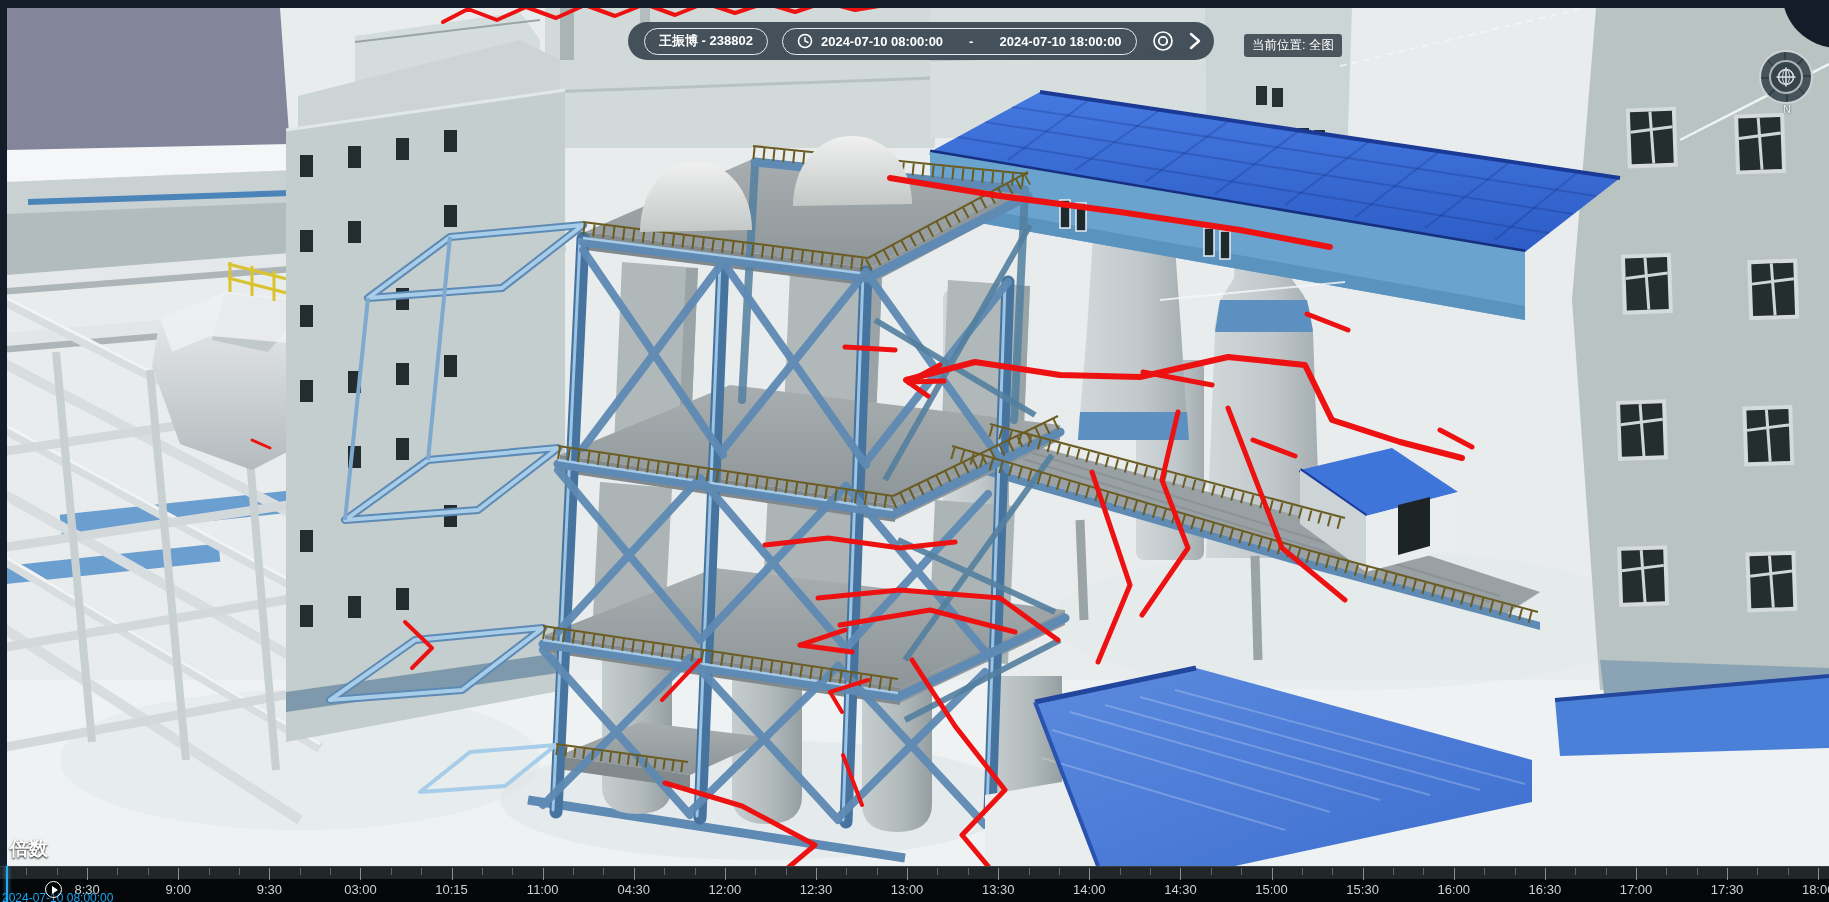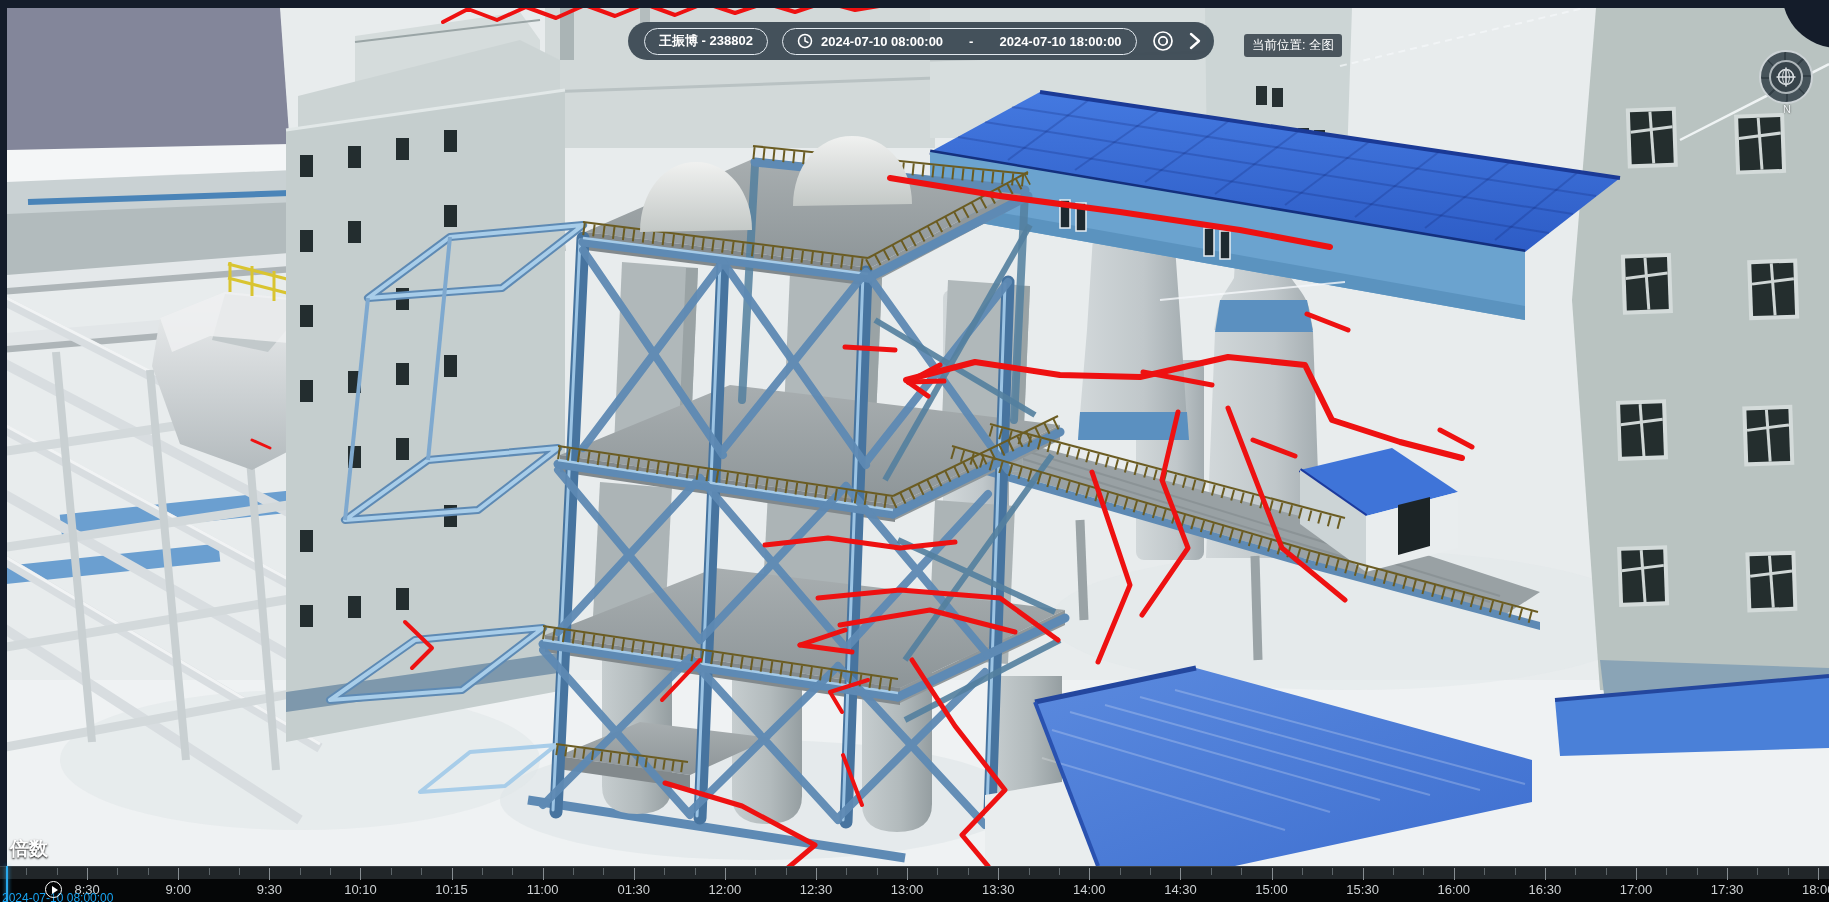--- a/index.html
+++ b/index.html
@@ -667,24 +667,24 @@
       <div class="tick" style="left: 1696.72px;"></div>
       <div class="tick major" style="left: 1727.09px;"></div>
       <div class="tick" style="left: 1757.46px;"></div>
       <div class="tick" style="left: 1787.83px;"></div>
       <div class="tick major" style="left: 1818.2px;"></div>
     </div>
   <div id="tl-labels">
       <div class="tick-label" style="left: 87.11px;">8:30</div>
       <div class="tick-label" style="left: 178.22px;">9:00</div>
       <div class="tick-label" style="left: 269.33px;">9:30</div>
-      <div class="tick-label" style="left: 360.44px;">10:10</div>
+      <div class="tick-label" style="left: 360.44px;">03:00</div>
       <div class="tick-label" style="left: 451.55px;">10:15</div>
       <div class="tick-label" style="left: 542.66px;">11:00</div>
-      <div class="tick-label" style="left: 633.77px;">01:30</div>
+      <div class="tick-label" style="left: 633.77px;">04:30</div>
       <div class="tick-label" style="left: 724.88px;">12:00</div>
       <div class="tick-label" style="left: 815.99px;">12:30</div>
       <div class="tick-label" style="left: 907.1px;">13:00</div>
       <div class="tick-label" style="left: 998.21px;">13:30</div>
       <div class="tick-label" style="left: 1089.32px;">14:00</div>
       <div class="tick-label" style="left: 1180.43px;">14:30</div>
       <div class="tick-label" style="left: 1271.54px;">15:00</div>
       <div class="tick-label" style="left: 1362.65px;">15:30</div>
       <div class="tick-label" style="left: 1453.76px;">16:00</div>
       <div class="tick-label" style="left: 1544.87px;">16:30</div>

